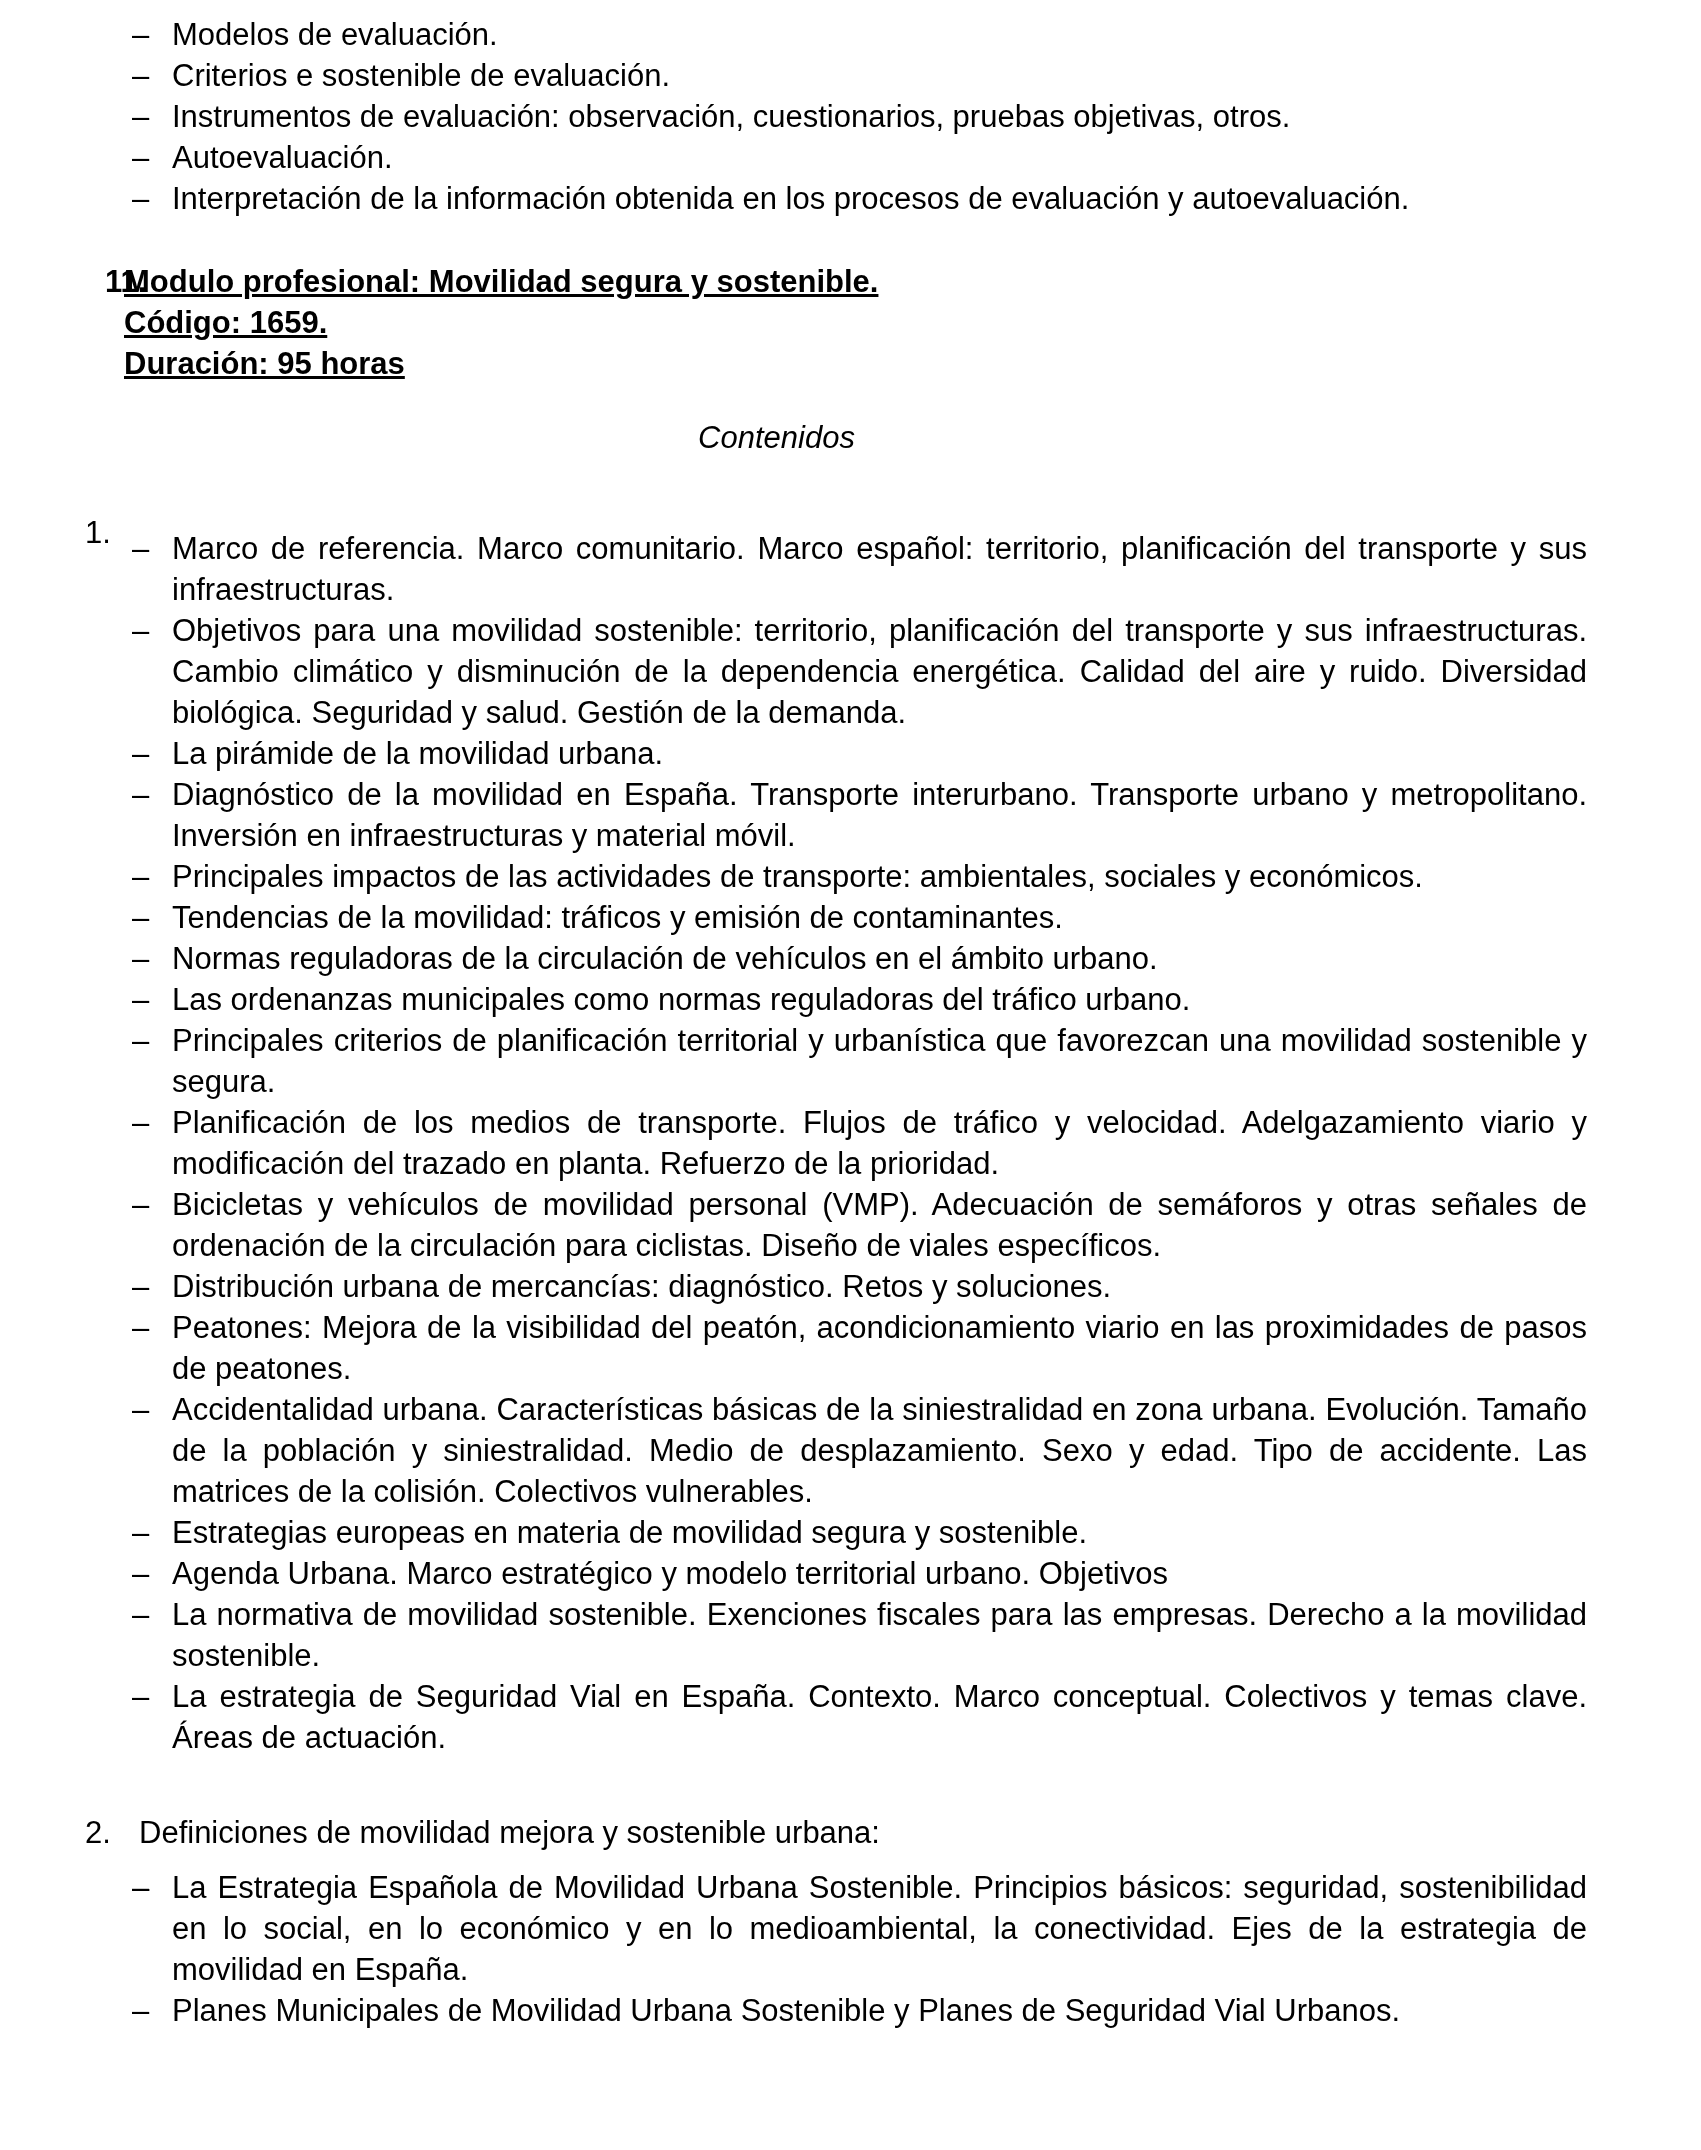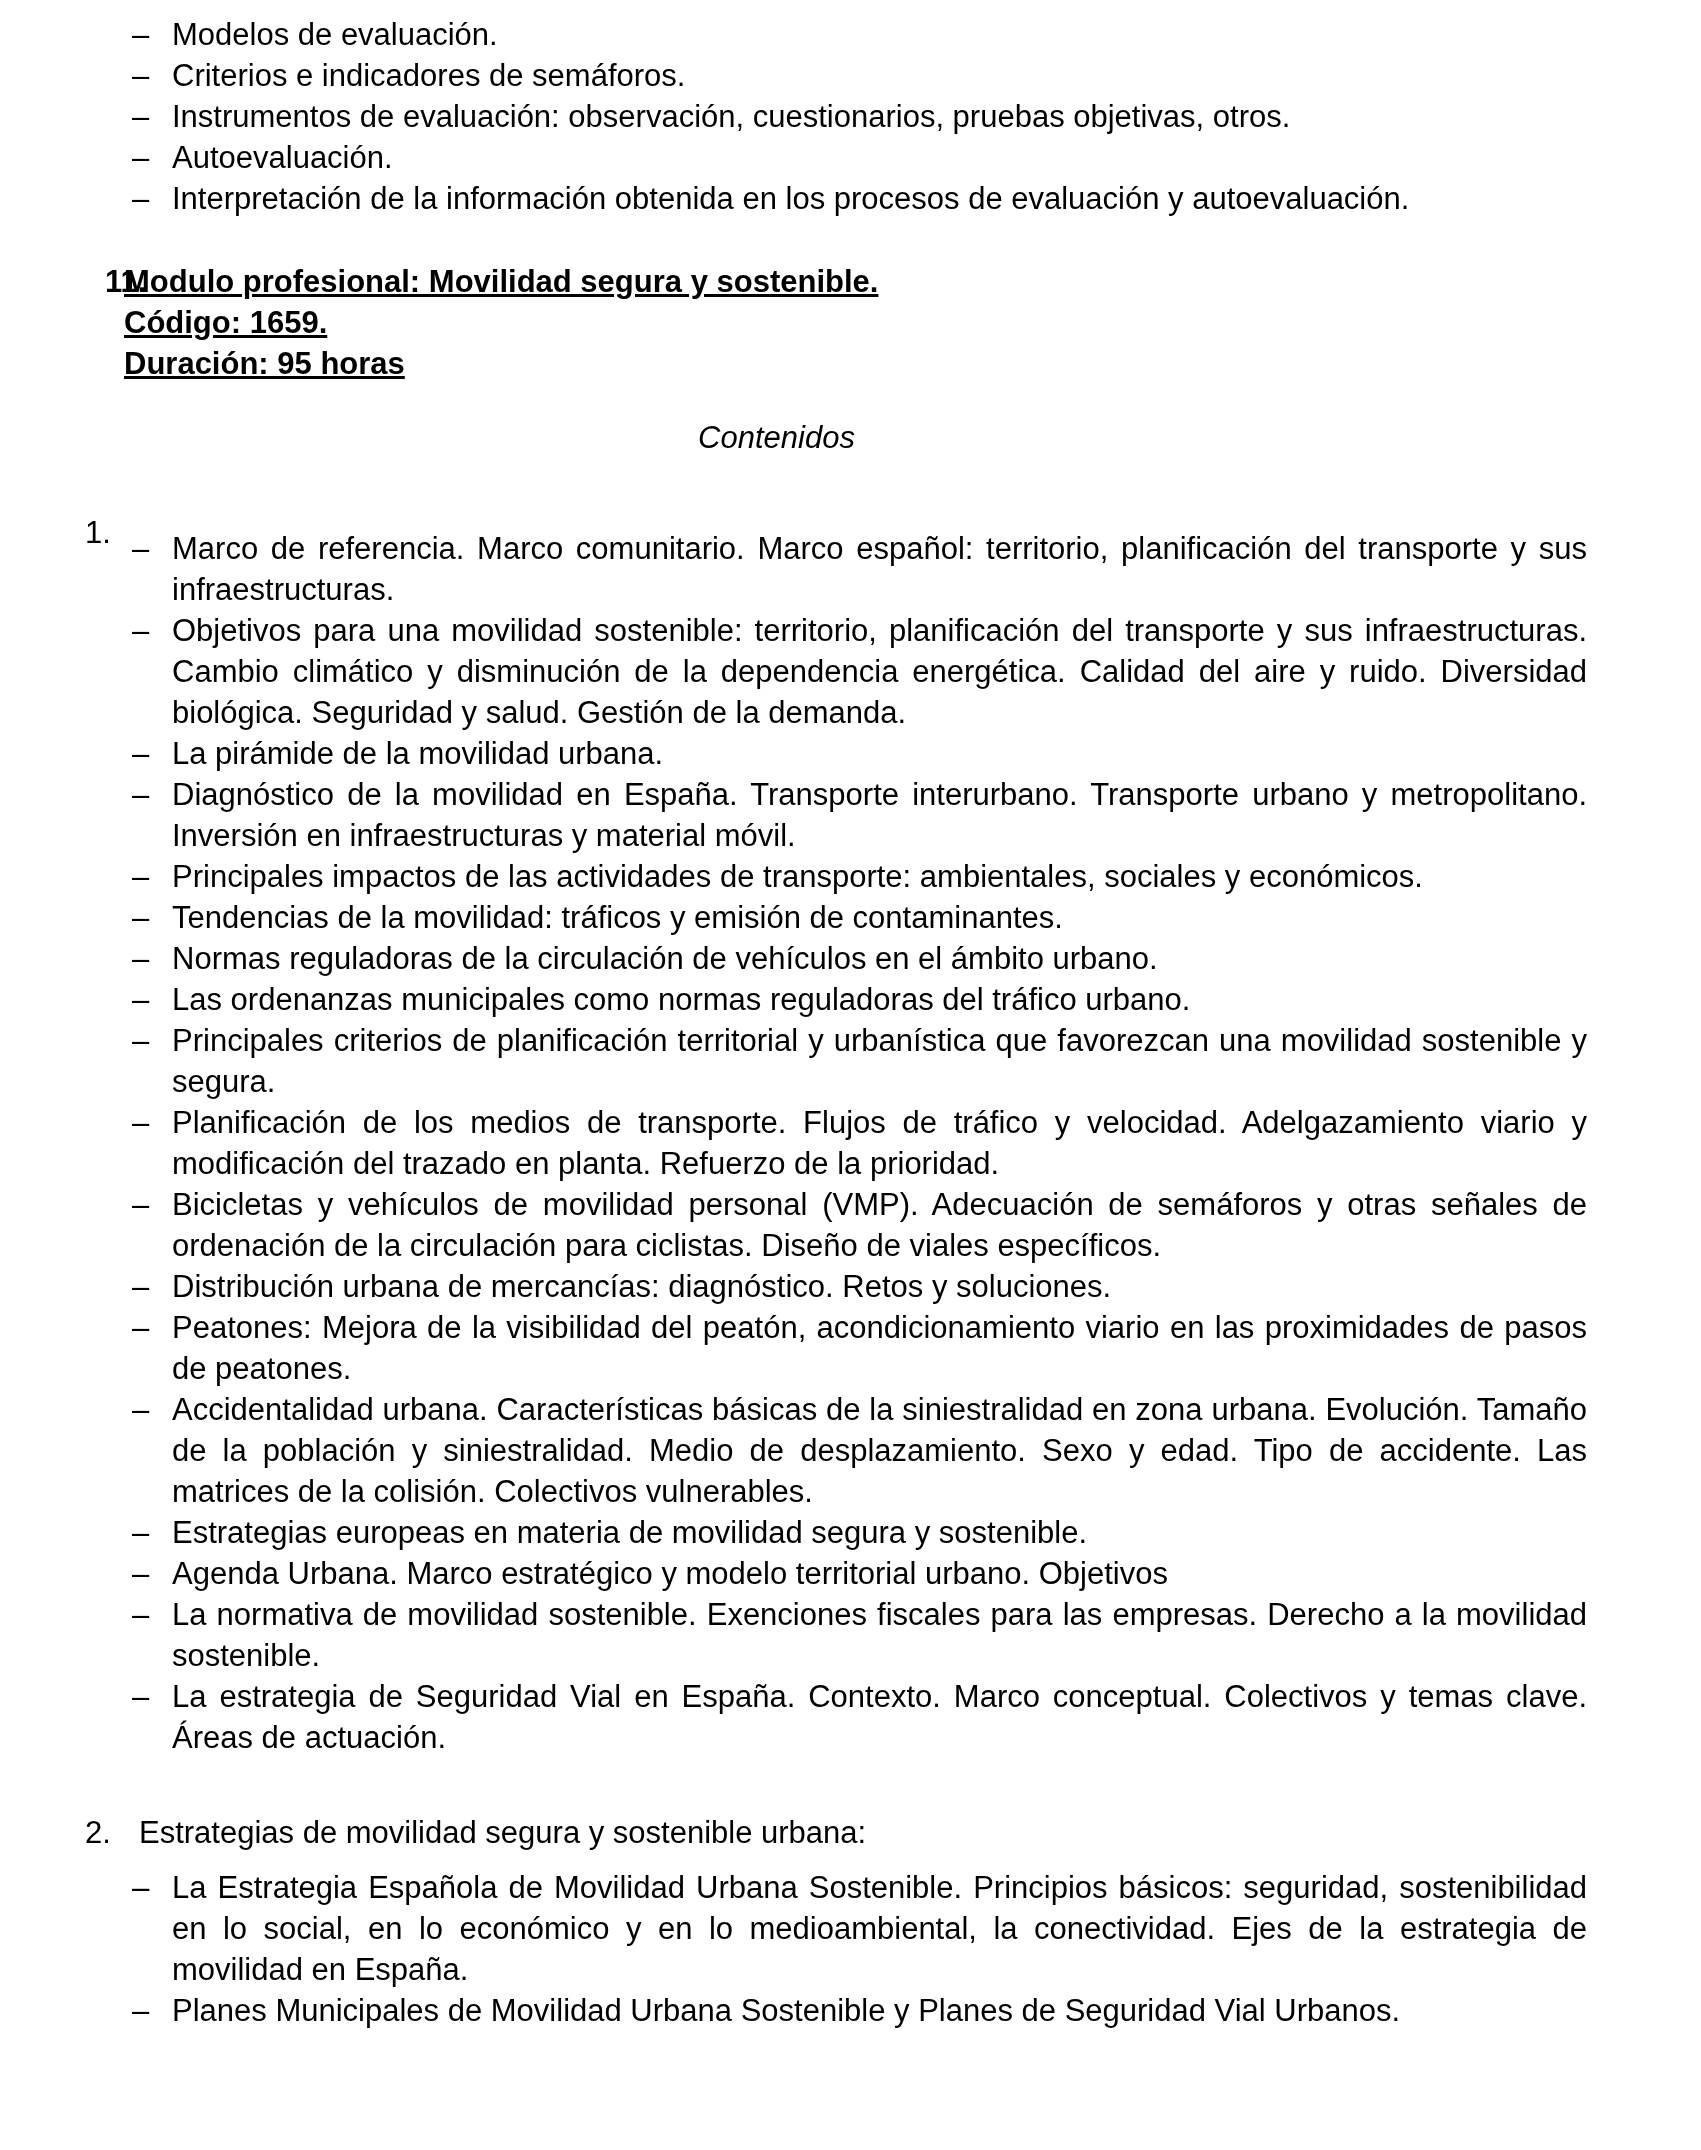--- a/index.html
+++ b/index.html
@@ -35,21 +35,21 @@
   .s2 { top: 1812px; }
   .s2 .items { margin-top: 14.2px; }
 </style>
 </head>
 <body>
 
 <div class="page">
 
   <div class="top-list">
     <div class="dash-item"><span class="dash">–</span><span>Modelos de evaluación.</span></div>
-    <div class="dash-item"><span class="dash">–</span><span>Criterios e indicadores de semáforos.</span></div>
+    <div class="dash-item"><span class="dash">–</span><span>Criterios e sostenible de evaluación.</span></div>
     <div class="dash-item"><span class="dash">–</span><span>Instrumentos de evaluación: observación, cuestionarios, pruebas objetivas, otros.</span></div>
     <div class="dash-item"><span class="dash">–</span><span>Autoevaluación.</span></div>
     <div class="dash-item"><span class="dash">–</span><span>Interpretación de la información obtenida en los procesos de evaluación y autoevaluación.</span></div>
   </div>
 
   <div class="module">
     <span class="num">11.</span>
     <div class="line">Modulo profesional: Movilidad segura y sostenible.</div>
     <div class="line">Código: 1659.</div>
     <div class="line">Duración: 95 horas</div>
@@ -79,21 +79,21 @@
         <div class="dash-item"><span class="dash">–</span><span>Estrategias europeas en materia de movilidad segura y sostenible.</span></div>
         <div class="dash-item"><span class="dash">–</span><span>Agenda Urbana. Marco estratégico y modelo territorial urbano. Objetivos</span></div>
         <div class="dash-item"><span class="dash">–</span><span>La normativa de movilidad sostenible. Exenciones fiscales para las empresas. Derecho a la movilidad sostenible.</span></div>
         <div class="dash-item"><span class="dash">–</span><span>La estrategia de Seguridad Vial en España. Contexto. Marco conceptual. Colectivos y temas clave.  Áreas de actuación.</span></div>
       </div>
   </div>
 
   <div class="section s2">
     <div class="section-title">
       <span class="num">2.</span>
-      <span>Estrategias de movilidad segura y sostenible urbana:</span>
+      <span>Definiciones de movilidad mejora y sostenible urbana:</span>
     </div>
     <div class="items" id="s2-items">
         <div class="dash-item"><span class="dash">–</span></div>
         <div class="dash-item"><span class="dash">–</span><span>La Estrategia Española de Movilidad Urbana Sostenible. Principios básicos: seguridad, sostenibilidad en lo social, en lo económico y en lo medioambiental, la conectividad. Ejes de la estrategia de movilidad en España.</span></div>
         <div class="dash-item"><span class="dash">–</span><span>Planes Municipales de Movilidad Urbana Sostenible y Planes de Seguridad Vial Urbanos.</span></div>
       </div>
   </div>
 
 </div>
 

